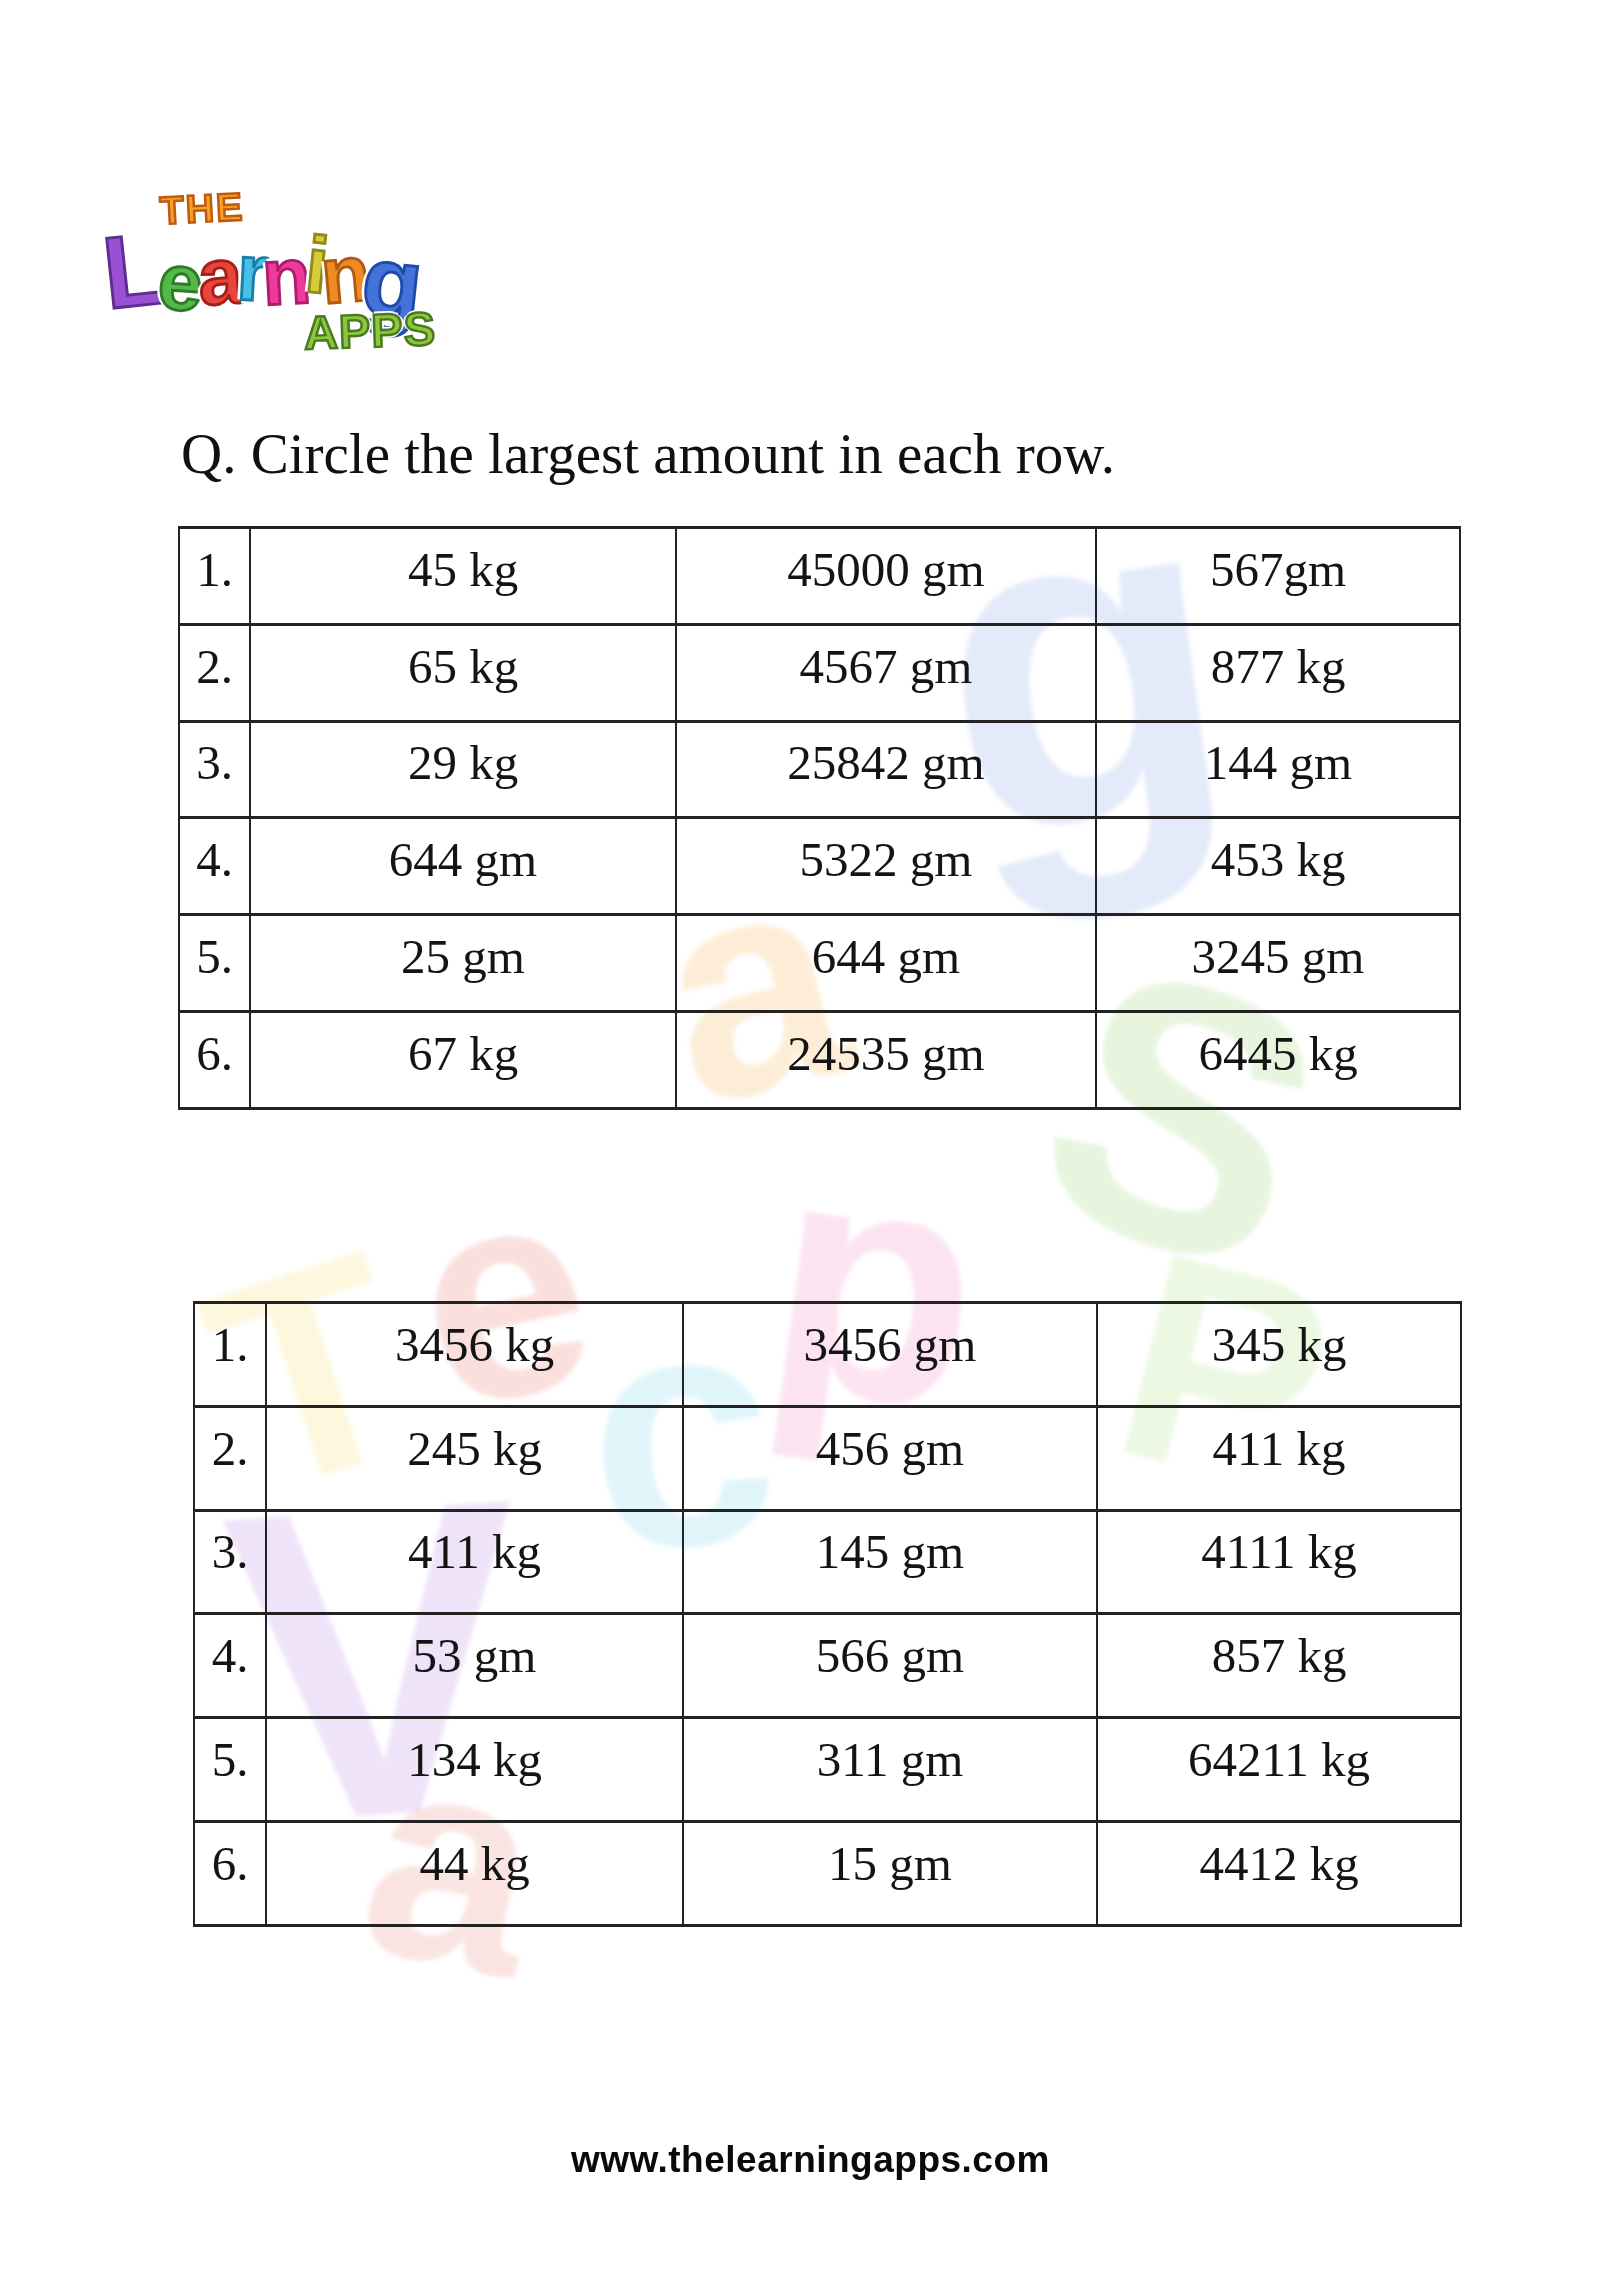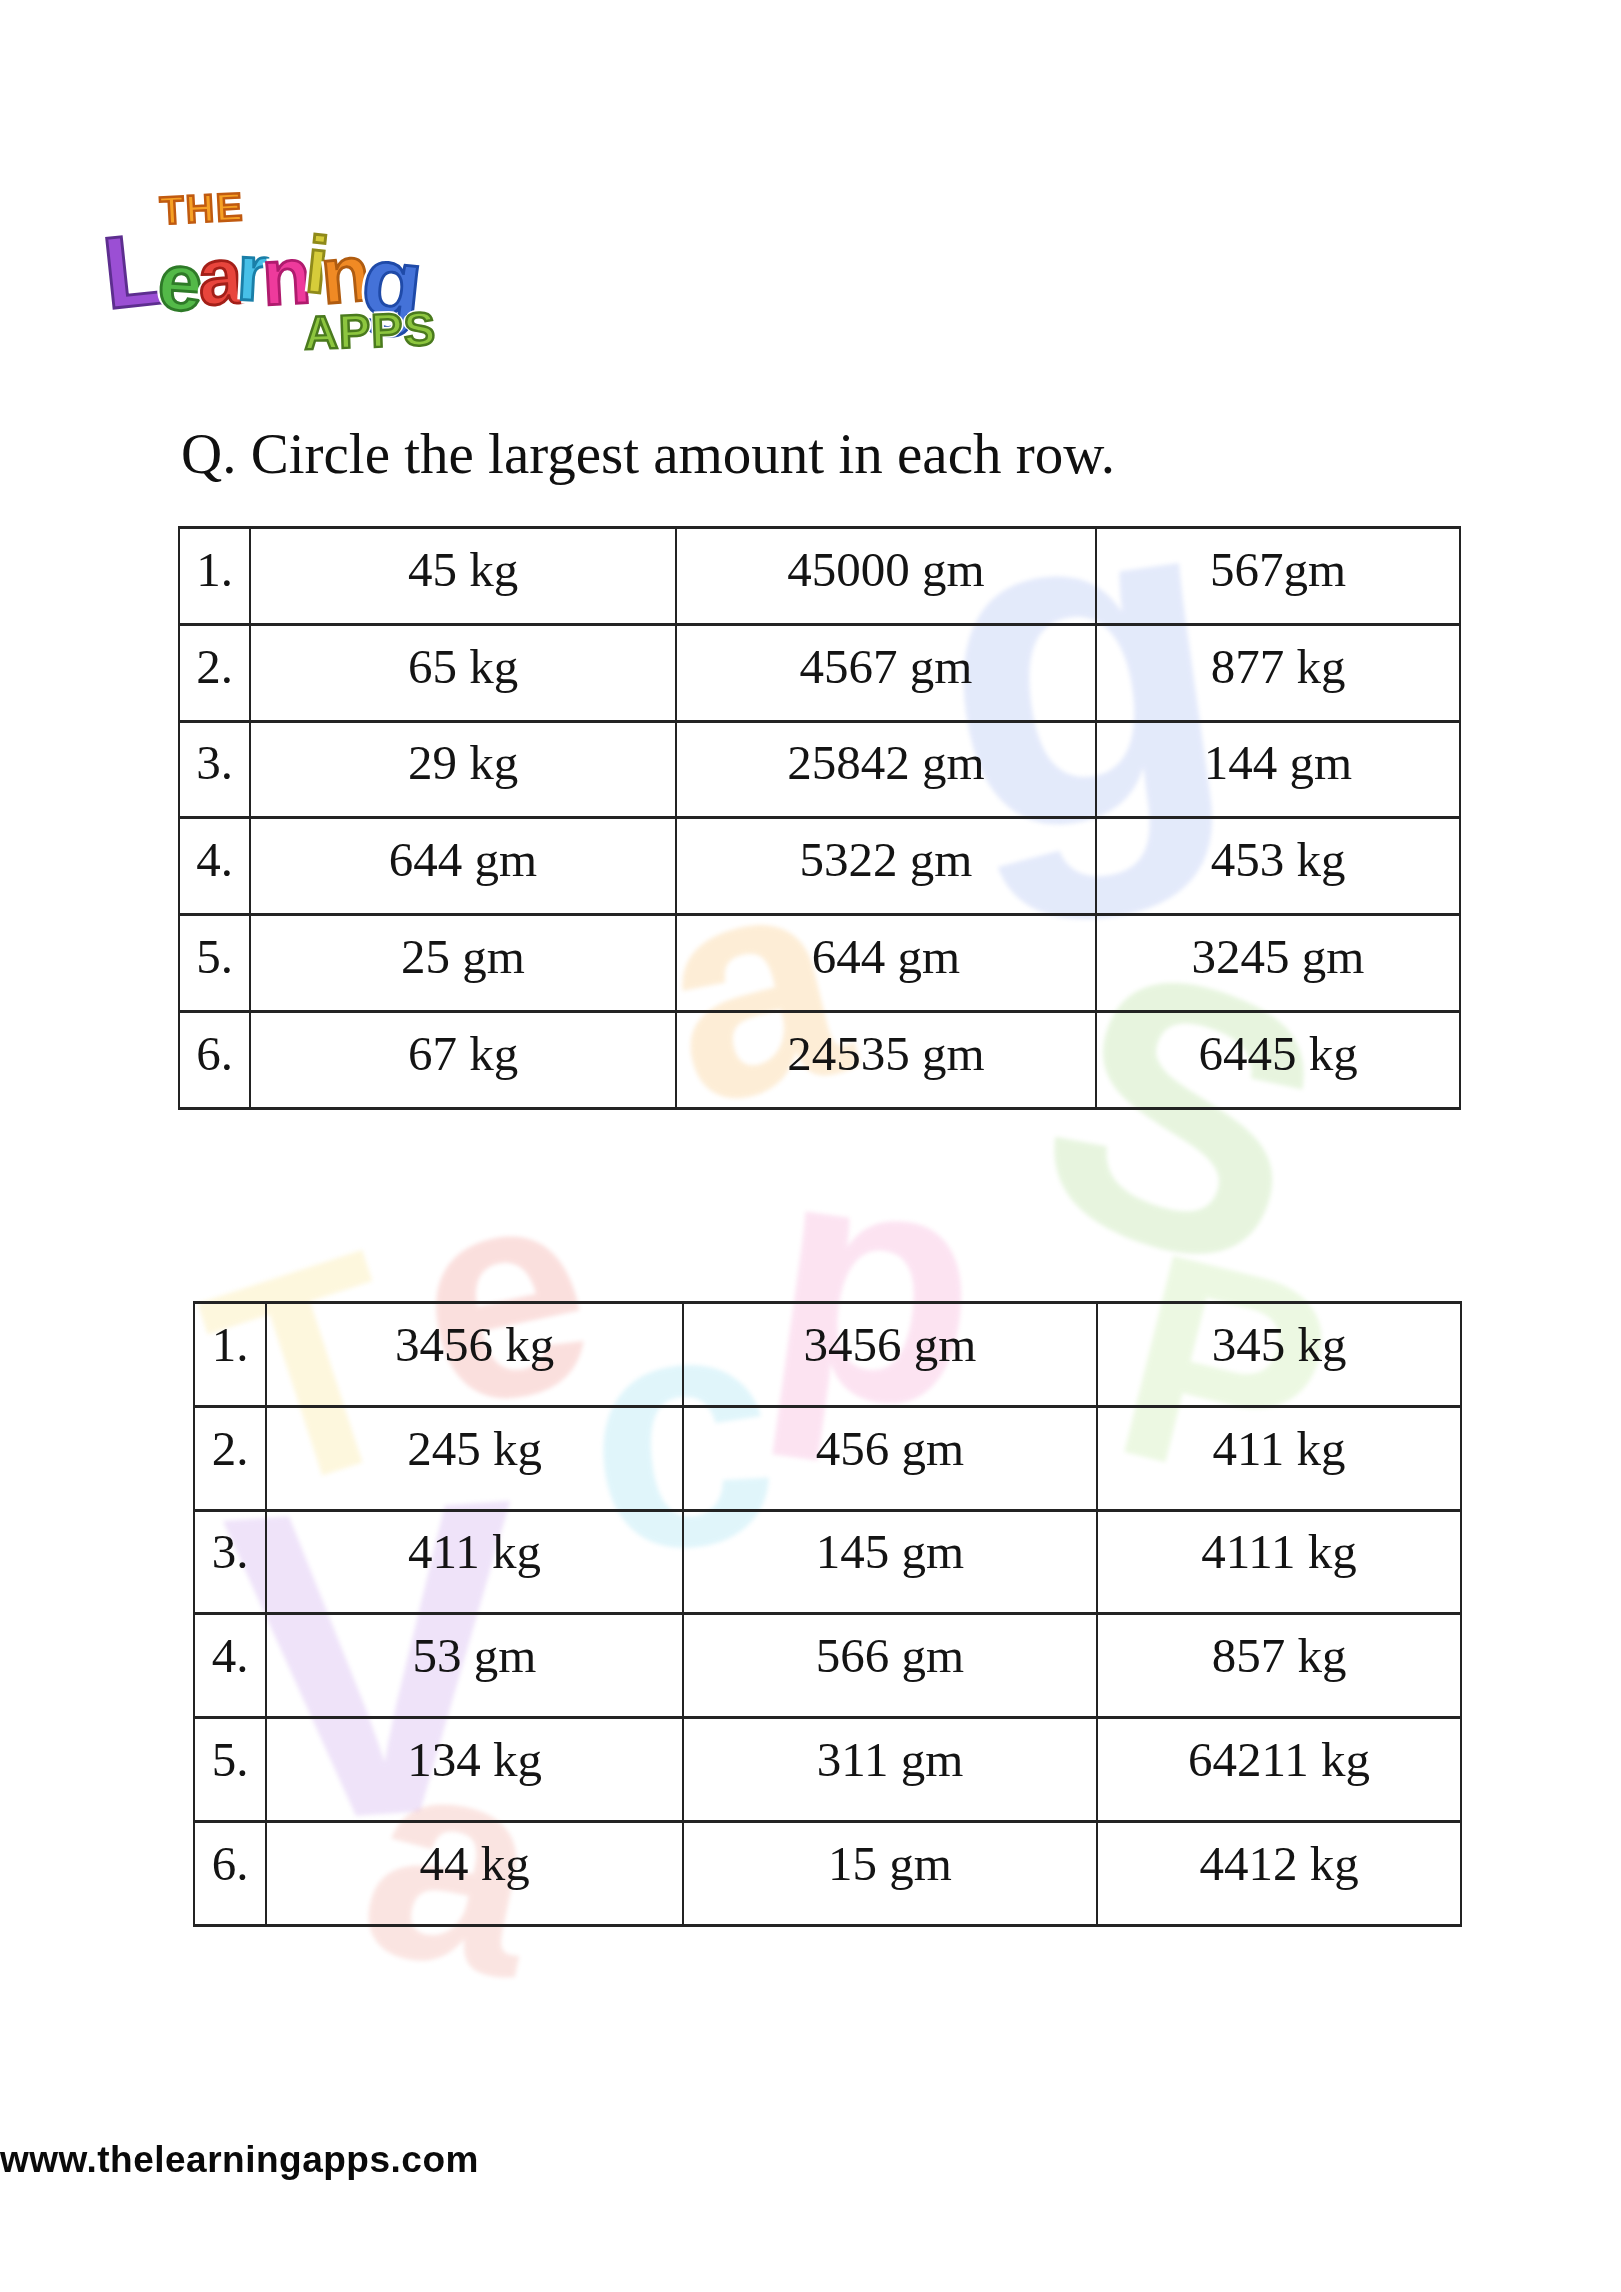--- a/index.html
+++ b/index.html
@@ -97,20 +97,21 @@
     vertical-align:top;text-align:center;
     font-size:49px;color:#141414;
     padding:11.8px 3.9px 0 3.9px;
   }
   .table1 td{height:82px;}
   .table2 td{height:89px;}
 
   
   .footer{
     position:absolute;left:0;top:2139px;width:100%;z-index:2;
+    text-align:center;
     font-family:"Liberation Sans",sans-serif;
     font-weight:700;font-size:37px;letter-spacing:0.5px;color:#0a0a0a;
   }
 </style>
 </head>
 <body>
 
 <div class="page">
 
   <div class="watermark">

